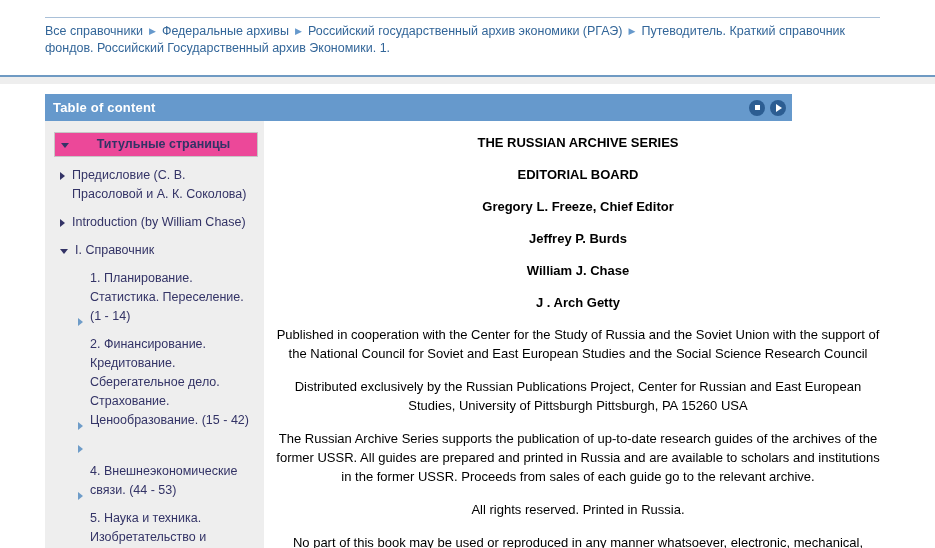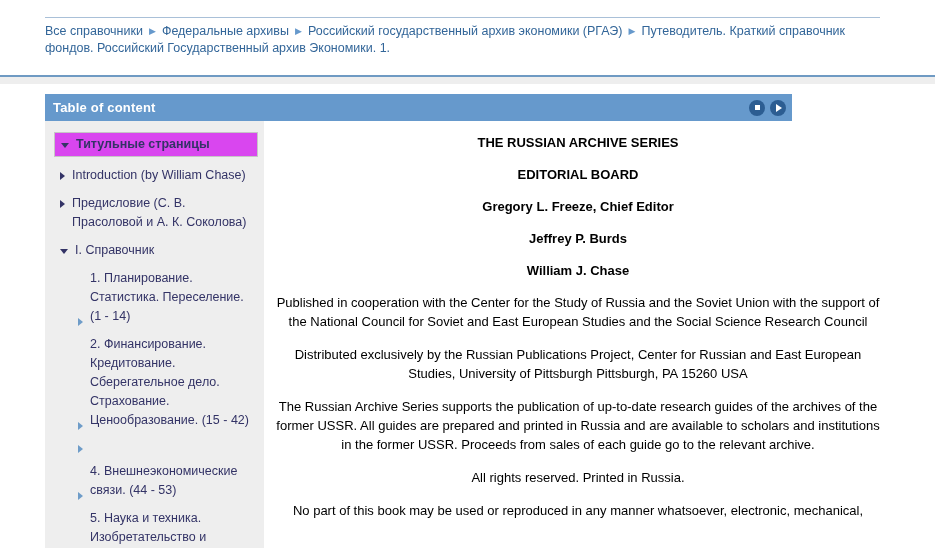--- a/index.html
+++ b/index.html
@@ -80,25 +80,26 @@
     color: #333366;
   }
   .tree-item {
     display: flex; align-items: flex-start;
     padding: 0 8px 9px 15px;
     cursor: pointer;
     color: #333366;
   }
   .tree-item.nested { padding-left: 33px; align-items: flex-end; }
   .tree-item.selected {
-    background: #d946ef;
+    background: #ec4899;
     border: 1px solid #c6c6c6;
     margin: 0 6px 9px 9px;
     padding: 2px 6px 2px 6px;
     font-weight: bold;
+    text-align: center;
   }
   .arrow {
     flex: 0 0 auto;
     width: 0; height: 0;
     margin: 6px 7px 0 0;
   }
   .arrow.collapsed {
     border-left: 5px solid #333366;
     border-top: 4px solid transparent;
     border-bottom: 4px solid transparent;
@@ -146,25 +147,25 @@
 
 <div class="main">
   <div class="sidebar">
     <div>
         <div class="tree-item selected">
           <span class="arrow expanded"></span>
           <span class="tree-label">Титульные страницы</span>
         </div>
         <div class="tree-item">
           <span class="arrow collapsed"></span>
-          <span class="tree-label">Introduction (by William Chase)</span>
+          <span class="tree-label">Предисловие (С. В. Прасоловой и А. К. Соколова)</span>
         </div>
         <div class="tree-item">
           <span class="arrow collapsed"></span>
-          <span class="tree-label">Предисловие (С. В. Прасоловой и А. К. Соколова)</span>
+          <span class="tree-label">Introduction (by William Chase)</span>
         </div>
         <div class="tree-item">
           <span class="arrow expanded"></span>
           <span class="tree-label">I. Справочник</span>
         </div>
         <div class="tree-item nested">
           <span class="arrow collapsed light"></span>
           <span class="tree-label">1. Планирование. Статистика. Переселение. (1 - 14)</span>
         </div>
         <div class="tree-item nested">
@@ -183,19 +184,20 @@
           <span class="tree-label">5. Наука и техника. Изобретательство и рационализация. Стандартизация и метрология. (54 - 65)</span>
         </div>
       </div>
   </div>
   <div class="content">
       <div class="block heading">THE RUSSIAN ARCHIVE SERIES</div>
       <div class="block heading">EDITORIAL BOARD</div>
       <div class="block heading">Gregory L. Freeze, Chief Editor</div>
       <div class="block heading">Jeffrey P. Burds</div>
       <div class="block heading">William J. Chase</div>
+      <div class="block heading">J . Arch Getty</div>
       <div class="block paragraph">Published in cooperation with the Center for the Study of Russia and the Soviet Union with the support of the National Council for Soviet and East European Studies and the Social Science Research Council</div>
       <div class="block paragraph">Distributed exclusively by the Russian Publications Project, Center for Russian and East European Studies, University of Pittsburgh Pittsburgh, PA 15260 USA</div>
       <div class="block paragraph">The Russian Archive Series supports the publication of up-to-date research guides of the archives of the former USSR. All guides are prepared and printed in Russia and are available to scholars and institutions in the former USSR. Proceeds from sales of each guide go to the relevant archive.</div>
       <div class="block paragraph">All rights reserved. Printed in Russia.</div>
       <div class="block paragraph">No part of this book may be used or reproduced in any manner whatsoever, electronic, mechanical,</div>
     </div>
 </div>
 
 </body></html>

